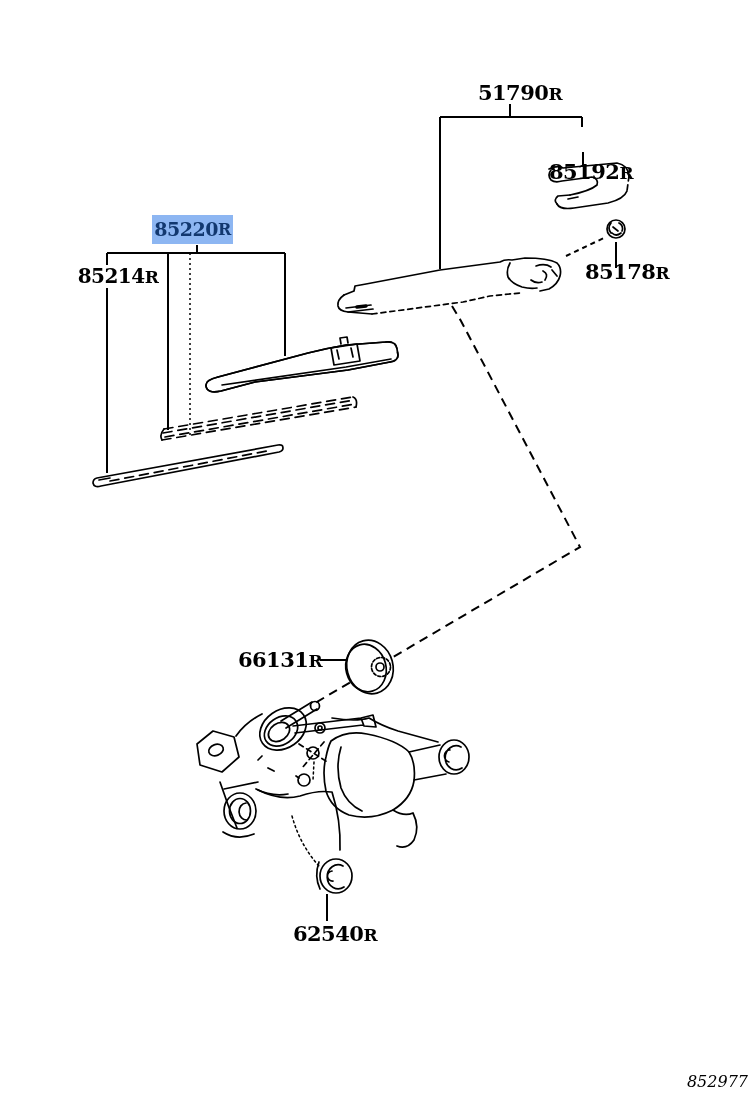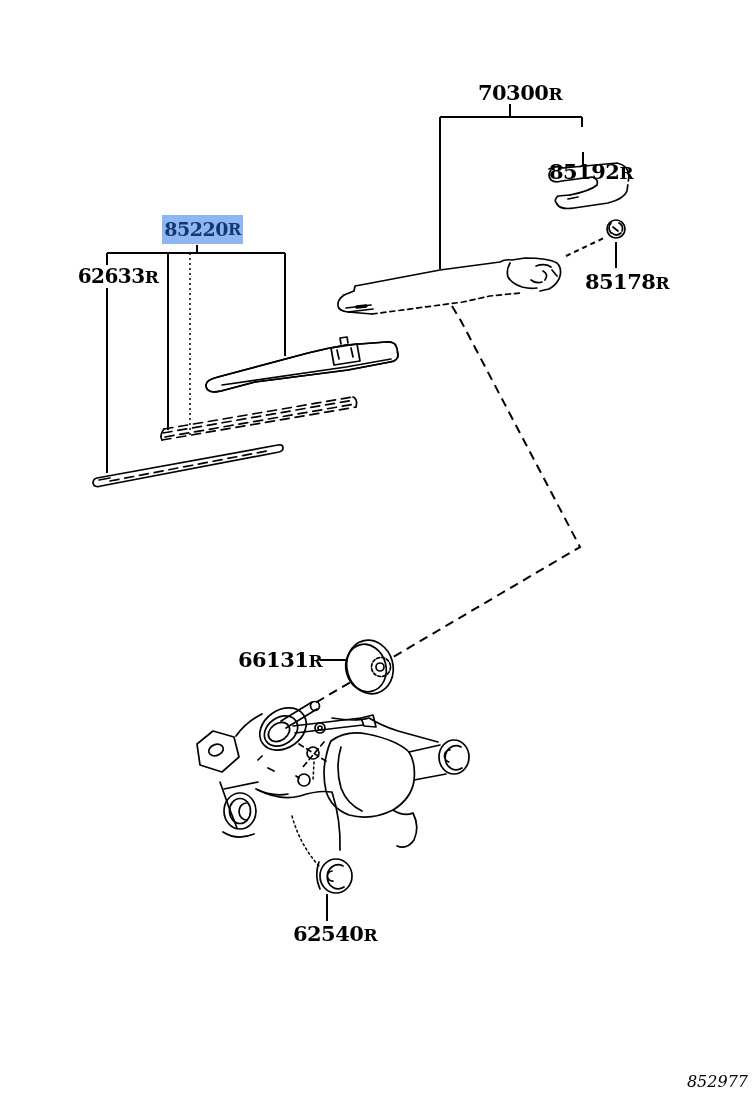--- a/index.html
+++ b/index.html
@@ -159,38 +159,38 @@
 
       <path class="art dot" d="M292,816 Q300,845 319,866"></path>
       <path class="art" d="M332,792 Q341,820 340,850"></path>
 
       <ellipse class="art" cx="336" cy="876" rx="16" ry="17"></ellipse>
       <path class="art" d="M343,866 A11,12 0 1 0 344,887 M332,871 A5,5 0 1 0 333,881 M319,862 Q314,876 320,889"></path>
     </g>
   </svg>
 
   <div class="part-label" style="left:450px;top:82px;width:140px;">
-    <span>70300</span><span class="sfx">R</span>
+    <span>51790</span><span class="sfx">R</span>
   </div>
 
   <div class="part-label" style="left:521px;top:129px;width:140px;margin-top:32px;">
     <span>85192</span><span class="sfx">R</span>
   </div>
 
-  <div class="part-label" style="left:557px;top:271px;width:140px;">
+  <div class="part-label" style="left:557px;top:261px;width:140px;">
     <span>85178</span><span class="sfx">R</span>
   </div>
 
-  <div class="part-label hl" style="left:162px;top:215px;width:81px;height:29px;">
+  <div class="part-label hl" style="left:152px;top:215px;width:81px;height:29px;">
     <span>85220</span>
       <span class="sfx">R</span>
   </div>
 
   <div class="part-label wbg" style="left:75px;top:265px;width:86px;">
-    <span>62633</span><span class="sfx">R</span>
+    <span>85214</span><span class="sfx">R</span>
   </div>
 
   <div class="part-label" style="left:210px;top:649px;width:140px;">
     <span>66131</span><span class="sfx">R</span>
   </div>
 
   <div class="part-label" style="left:265px;top:923px;width:140px;">
     <span>62540</span><span class="sfx">R</span>
   </div>
 

